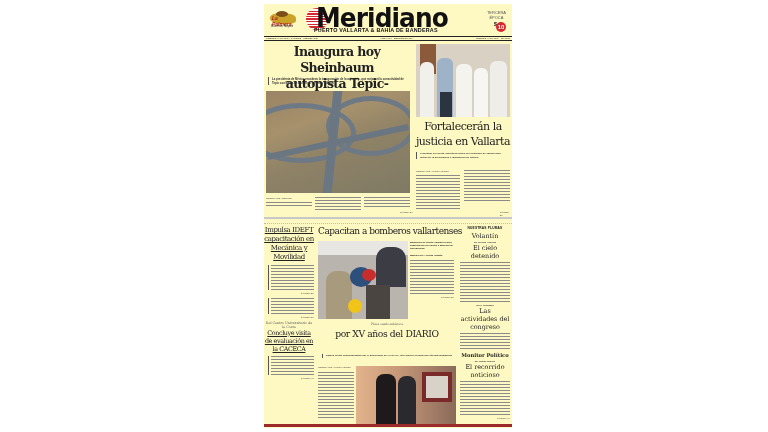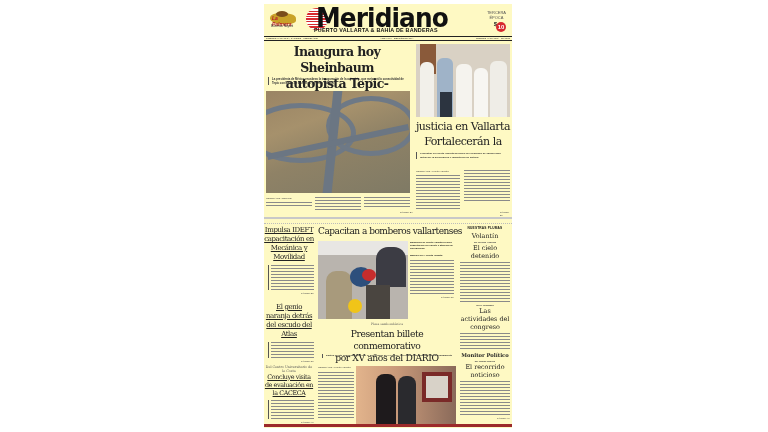--- a/index.html
+++ b/index.html
@@ -125,22 +125,22 @@
   <div class="side-photo">
     <div style="position:absolute;left:4px;top:0;width:16px;height:30px;background:#8a5a3a;"></div>
     <div style="position:absolute;left:4px;top:18px;width:14px;height:55px;background:#f2f0ea;border-radius:6px 6px 0 0;"></div>
     <div style="position:absolute;left:21px;top:14px;width:16px;height:59px;background:#9fb3c8;border-radius:6px 6px 0 0;"></div>
     <div style="position:absolute;left:24px;top:48px;width:12px;height:25px;background:#2c3440;"></div>
     <div style="position:absolute;left:40px;top:20px;width:16px;height:53px;background:#f5f3ee;border-radius:6px 6px 0 0;"></div>
     <div style="position:absolute;left:58px;top:24px;width:14px;height:49px;background:#f7f6f2;border-radius:6px 6px 0 0;"></div>
     <div style="position:absolute;left:74px;top:17px;width:17px;height:56px;background:#efede7;border-radius:6px 6px 0 0;"></div>
   </div>
   <div class="side-head">
+    <div>Fortalecerán la</div>
     <div>justicia en Vallarta</div>
-    <div>Fortalecerán la</div>
   </div>
   <div class="side-deck">Presentan en Puerto Vallarta acciones del Congreso de Jalisco para fortalecer la procuración e impartición de justicia</div>
   <div class="lead-caption" style="left:152px;top:166px;width:46px;">MERIDIANO / Puerto Vallarta</div>
   <div class="body-lines" style="left:152px;top:171px;width:44px;">
       <i></i>
       <i></i>
       <i></i>
       <i></i>
       <i></i>
       <i></i>
@@ -176,21 +176,20 @@
         <i></i>
         <i></i>
         <i></i>
         <i></i>
         <i></i>
         <i></i>
         <i></i>
         <i></i>
       </div>
     <div class="jump" style="position:relative;text-align:right;">PÁGINA 5A</div>
-    <div class="col-head" style="margin-top:8px;">El genio naranja detrás del escudo del Atlas</div>
     <div class="body-lines" style="position:relative;margin-top:3px;width:46px;margin-left:4px;border-left:1px solid #555;padding-left:2px;">
         <i></i>
         <i></i>
         <i></i>
         <i></i>
         <i></i>
         <i></i>
       </div>
     <div class="jump" style="position:relative;text-align:right;">PÁGINA 6A</div>
     <div style="text-align:center;font:3.3px 'DejaVu Serif',serif;color:#555;margin-top:2px;">Del Centro Universitario de la Costa</div>
@@ -233,21 +232,20 @@
         <i></i>
         <i></i>
         <i></i>
         <i></i>
         <i></i>
       </div>
     <div class="jump" style="position:relative;text-align:right;">PÁGINA 3A</div>
   </div>
   <div class="photo-credit">Plaza sambombística</div>
   <div class="billete-head">
-    <div>Presentan billete conmemorativo</div>
     <div>por XV años del DIARIO</div>
   </div>
   <div class="billete-deck">Emiten billete conmemorativo por el aniversario del VOCHOL, arte huichol reconocido internacionalmente</div>
   <div class="lead-caption" style="left:54px;top:362px;width:36px;">MERIDIANO / Puerto Vallarta</div>
   <div class="body-lines" style="left:54px;top:368px;width:36px;">
       <i></i>
       <i></i>
       <i></i>
       <i></i>
       <i></i>

